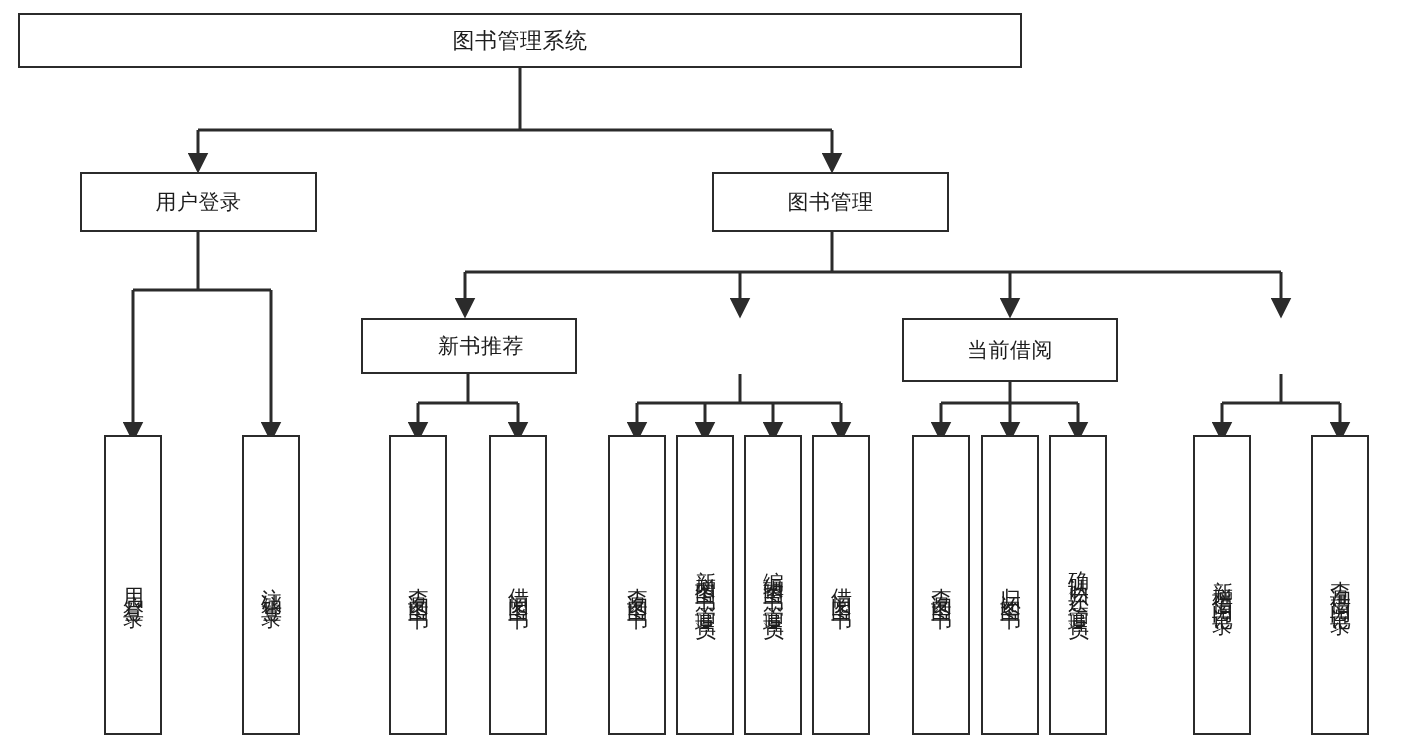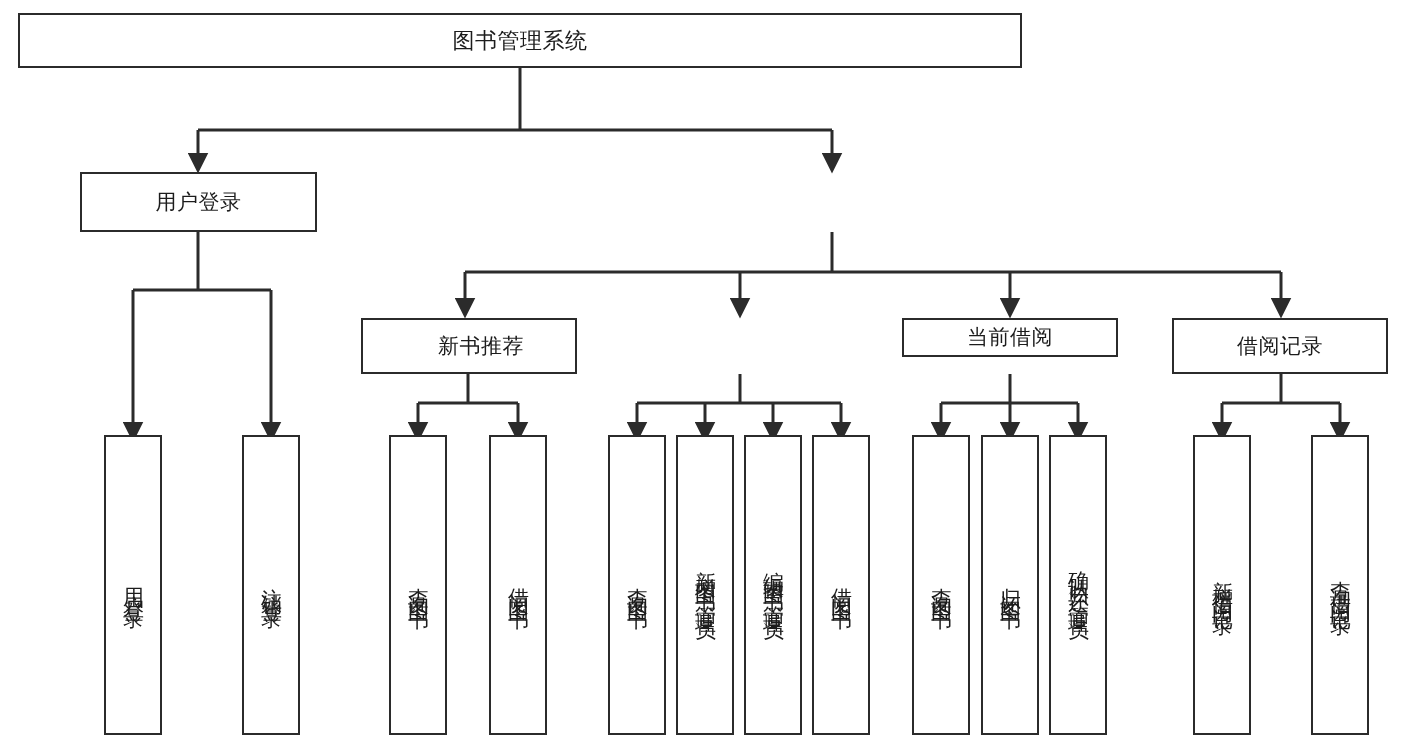--- a/index.html
+++ b/index.html
@@ -125,29 +125,29 @@
     </g>
   </svg>
 
   <div class="node root horiz" style="left:18px; top:13px; width:1004px; height:55px;">
     <span class="node-label">图书管理系统</span>
   </div>
 
   <div class="node horiz" style="left:80px; top:172px; width:237px; height:60px;">
     <span class="node-label">用户登录</span>
   </div>
+  <div class="node horiz" style="left:712px; top:172px; width:237px; height:60px;">
+    <span class="node-label">图书管理</span>
+  </div>
 
   <div class="node horiz" style="left:361px; top:318px; width:216px; height:56px;padding-left:24px;">
     <span class="node-label">新书推荐</span>
   </div>
-  <div class="node horiz" style="left:902px; top:318px; width:216px; height:39px;">
+  <div class="node horiz" style="left:902px; top:318px; width:216px; height:64px;">
     <span class="node-label">当前借阅</span>
-  </div>
-  <div class="node horiz" style="left:1172px; top:318px; width:216px; height:56px;">
-    <span class="node-label">借阅记录</span>
   </div>
 
   <div class="node vert" style="left:104px; top:435px; width:58px; height:300px;">
     <span class="node-label">用户登录</span>
   </div>
   <div class="node vert" style="left:242px; top:435px; width:58px; height:300px;">
     <span class="node-label">注销登录</span>
   </div>
 
   <div class="node vert" style="left:389px; top:435px; width:58px; height:300px;">

